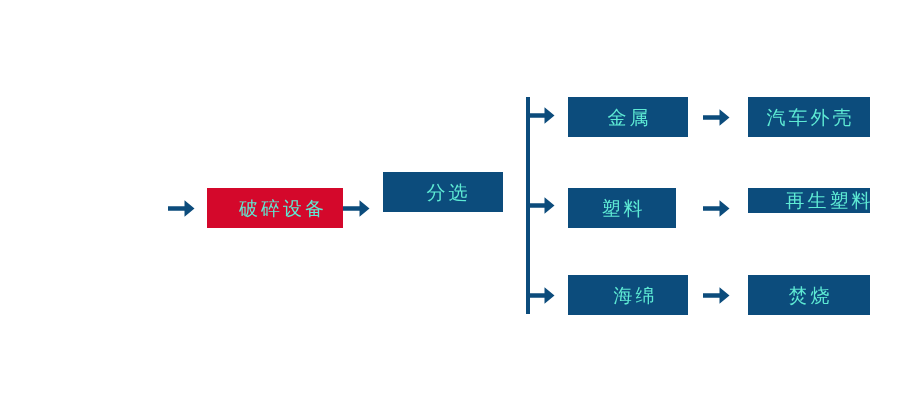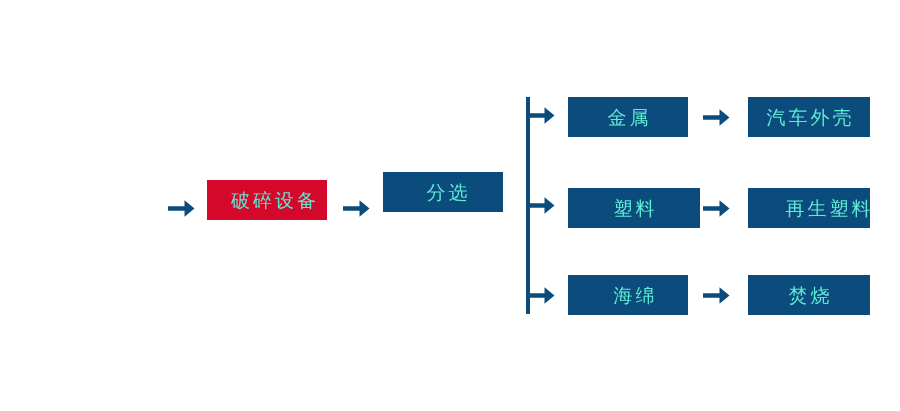--- a/index.html
+++ b/index.html
@@ -57,21 +57,21 @@
 
 <div id="canvas">
 
 
   <span class="arrow" style="left:168px; top:199px; width:27px; height:19px;">
     <svg width="27" height="19" viewBox="0 0 27 19" aria-hidden="true">
       <path d="M0 7.2 H16.5 V1.2 L26.5 9.5 L16.5 17.8 V11.8 H0 Z" fill="#0c4c7c"></path>
     </svg>
   </span>
 
-  <div class="node red" style="left:207px; top:180px; width:120px; height:40px;padding-left:13px;">破碎设备</div>
+  <div class="node red" style="left:207px; top:188px; width:136px; height:40px;padding-left:13px;">破碎设备</div>
 
   <span class="arrow" style="left:343px; top:199px; width:27px; height:19px;">
     <svg width="27" height="19" viewBox="0 0 27 19" aria-hidden="true">
       <path d="M0 7.2 H16.5 V1.2 L26.5 9.5 L16.5 17.8 V11.8 H0 Z" fill="#0c4c7c"></path>
     </svg>
   </span>
 
   <div class="node blue" style="left:383px; top:172px; width:120px; height:40px;padding-left:8px;">分选</div>
 
   <div class="vline" style="left:526px; top:97px; width:4px; height:217px;"></div>
@@ -91,29 +91,29 @@
   </span>
 
   <div class="node blue" style="left:748px; top:97px; width:122px; height:40px;">汽车外壳</div>
 
   <span class="branch-arrow" style="left:528px; top:196px; width:27px; height:19px;">
     <svg width="27" height="19" viewBox="0 0 27 19" aria-hidden="true">
       <path d="M0 7.2 H16.5 V1.2 L26.5 9.5 L16.5 17.8 V11.8 H0 Z" fill="#0c4c7c"></path>
     </svg>
   </span>
 
-  <div class="node blue" style="left:568px; top:188px; width:132px; height:40px;">塑料</div>
+  <div class="node blue" style="left:568px; top:188px; width:108px; height:40px;">塑料</div>
 
   <span class="arrow" style="left:703px; top:199px; width:27px; height:19px;">
     <svg width="27" height="19" viewBox="0 0 27 19" aria-hidden="true">
       <path d="M0 7.2 H16.5 V1.2 L26.5 9.5 L16.5 17.8 V11.8 H0 Z" fill="#0c4c7c"></path>
     </svg>
   </span>
 
-  <div class="node blue" style="left:748px; top:188px; width:122px; height:40px;padding-left:38px;">再生塑料</div>
+  <div class="node blue" style="left:748px; top:188px; width:122px; height:25px;padding-left:38px;">再生塑料</div>
 
   <span class="branch-arrow" style="left:528px; top:286px; width:27px; height:19px;">
     <svg width="27" height="19" viewBox="0 0 27 19" aria-hidden="true">
       <path d="M0 7.2 H16.5 V1.2 L26.5 9.5 L16.5 17.8 V11.8 H0 Z" fill="#0c4c7c"></path>
     </svg>
   </span>
 
   <div class="node blue" style="left:568px; top:275px; width:120px; height:40px;padding-left:12px;">海绵</div>
 
   <span class="arrow" style="left:703px; top:286px; width:27px; height:19px;">

